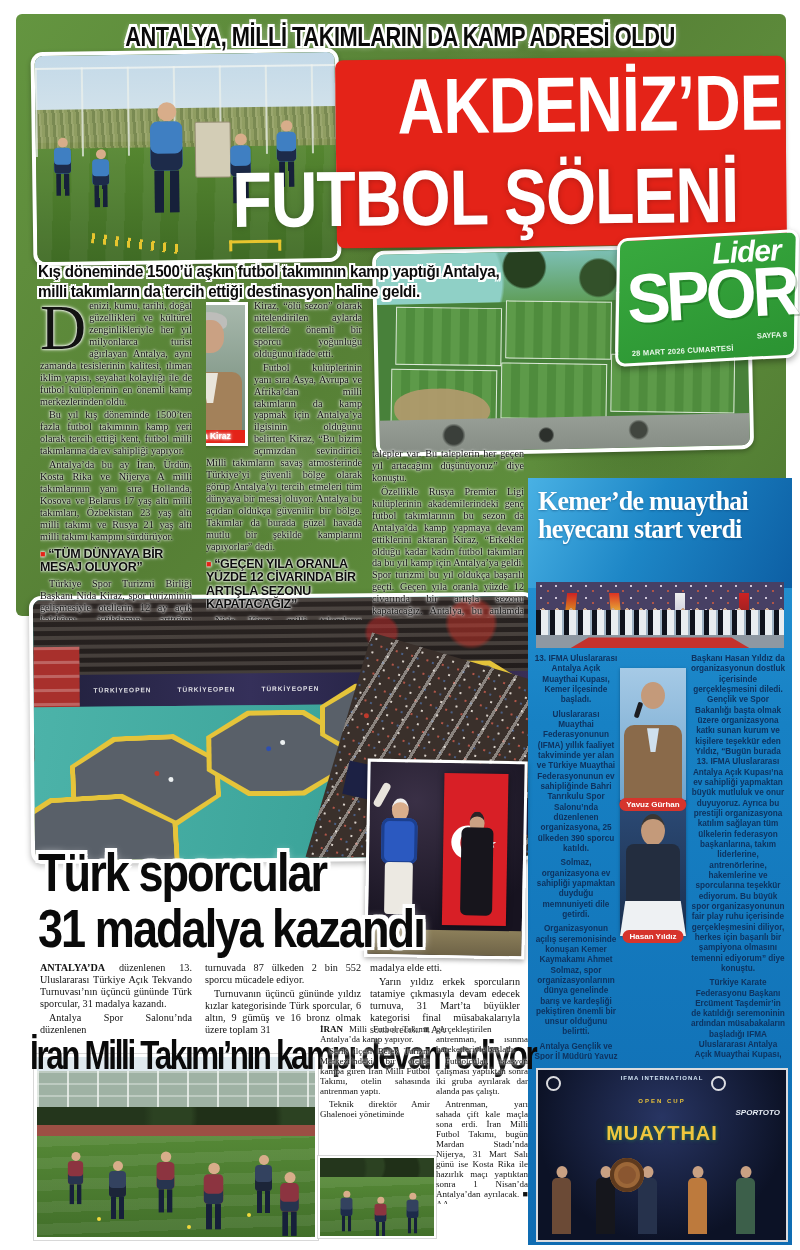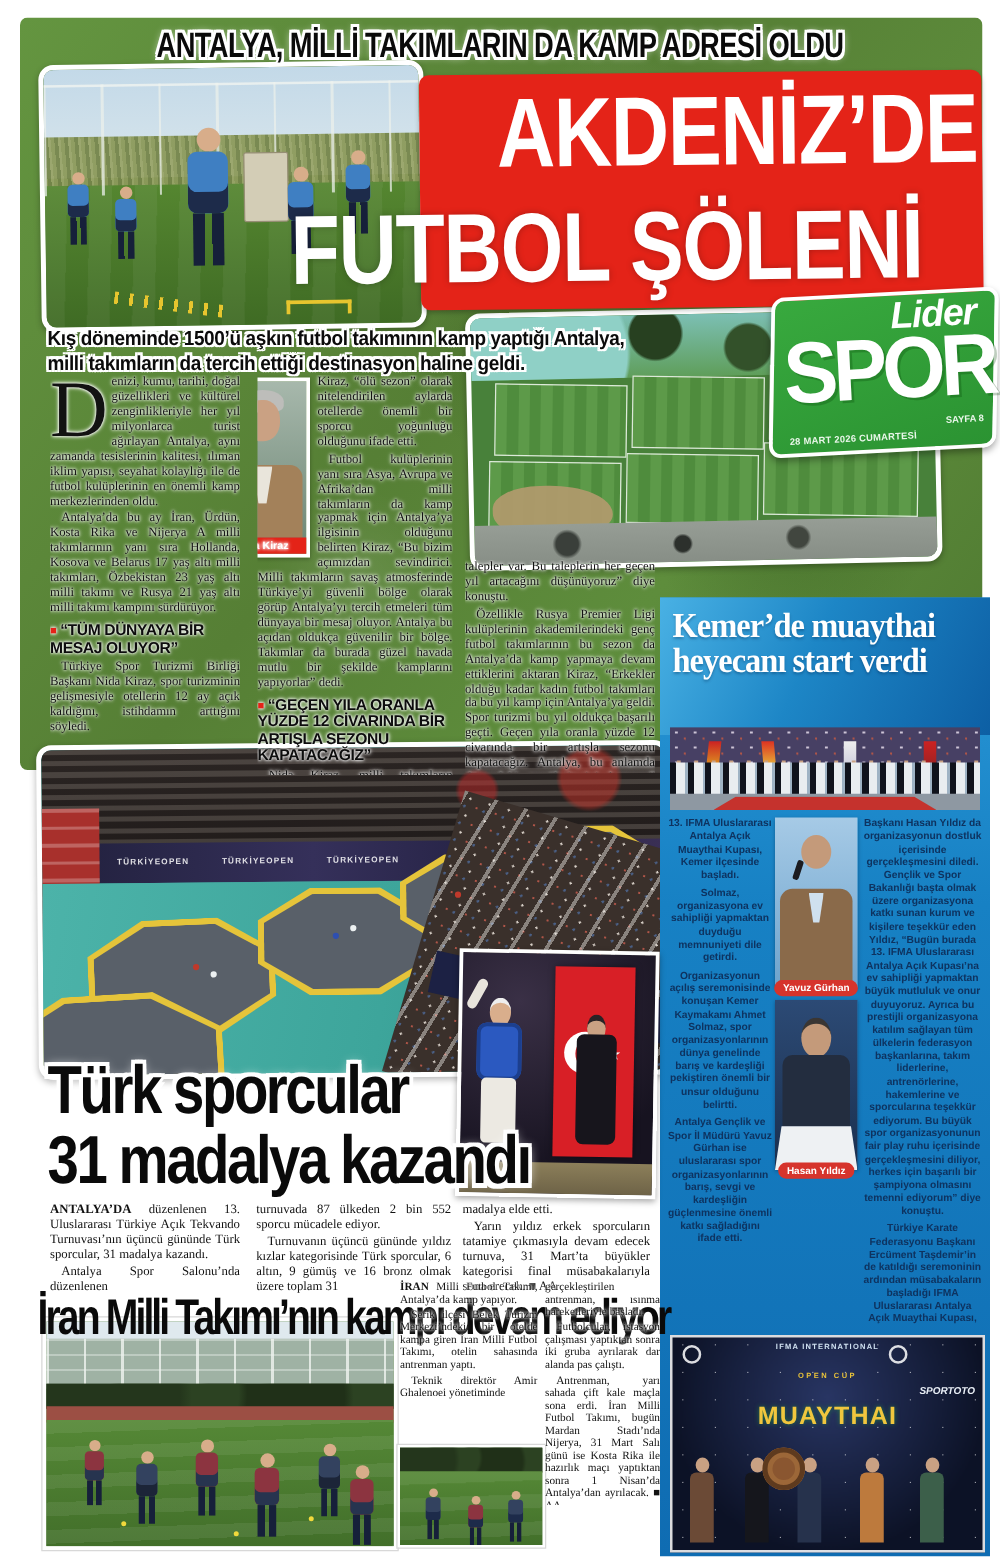--- a/index.html
+++ b/index.html
@@ -325,20 +325,21 @@
     </div>
   </div>
 
   <div class="abs intro">
     <div>Kış döneminde 1500’ü aşkın futbol takımının kamp yaptığı Antalya,</div>
     <div>milli takımların da tercih ettiği destinasyon haline geldi.</div>
   </div>
 
   <div class="abs serif col c1">
     <p class="noind"><span class="dropcap">D</span><span>enizi, kumu, tarihi, doğal güzellikleri ve kültürel zenginlikleriyle her yıl milyonlarca turist ağırlayan Antalya, aynı zamanda tesislerinin kalitesi, ılıman iklim yapısı, seyahat kolaylığı ile de futbol kulüplerinin en önemli kamp merkezlerinden oldu.</span></p>
+    <p>Bu yıl kış döneminde 1500’ten fazla futbol takımının kamp yeri olarak tercih ettiği kent, futbol milli takımlarına da ev sahipliği yapıyor.</p>
     <p>Antalya’da bu ay İran, Ürdün, Kosta Rika ve Nijerya A milli takımlarının yanı sıra Hollanda, Kosova ve Belarus 17 yaş altı milli takımları, Özbekistan 23 yaş altı milli takımı ve Rusya 21 yaş altı milli takımı kampını sürdürüyor.</p>
     <h4 class="subhead"><span>“TÜM DÜNYAYA BİR MESAJ OLUYOR”</span></h4>
     <p>Türkiye Spor Turizmi Birliği Başkanı Nida Kiraz, spor turizminin gelişmesiyle otellerin 12 ay açık kaldığını, istihdamın arttığını söyledi.</p>
   </div>
 
   <div class="abs serif col c2">
     <div class="nida">
       <div class="nida-hair"></div>
       <div class="nida-face"></div>
       <div class="nida-body"></div>
@@ -507,27 +508,28 @@
       <div class="cer-flag" style="left:56%;background:linear-gradient(#eee,#ccd)"></div>
       <div class="cer-flag" style="left:82%;background:linear-gradient(#c22,#922)"></div>
       <div class="cer-heads"></div>
       <div class="cer-row"></div>
       <div class="cer-floor"></div>
       <div class="cer-carpet"></div>
     </div>
 
     <div class="pcol pl-col">
       <p>13. IFMA Uluslararası Antalya Açık Muaythai Kupası, Kemer ilçesinde başladı.</p>
+      <p>Uluslararası Muaythai Federasyonunun (IFMA) yıllık faaliyet takviminde yer alan ve Türkiye Muaythai Federasyonunun ev sahipliğinde Bahri Tanrıkulu Spor Salonu’nda düzenlenen organizasyona, 25 ülkeden 390 sporcu katıldı.</p>
       <p>Solmaz, organizasyona ev sahipliği yapmaktan duyduğu memnuniyeti dile getirdi.</p>
       <p>Organizasyonun açılış seremonisinde konuşan Kemer Kaymakamı Ahmet Solmaz, spor organizasyonlarının dünya genelinde barış ve kardeşliği pekiştiren önemli bir unsur olduğunu belirtti.</p>
       <p>Antalya Gençlik ve Spor İl Müdürü Yavuz Gürhan ise uluslararası spor organizasyonlarının barış, sevgi ve kardeşliğin güçlenmesine önemli katkı sağladığını ifade etti.</p>
 
     </div>
 
-    <div class="pphoto pp1" style="top:176px">
+    <div class="pphoto pp1" style="top:190px">
       <div class="pp-img">
         <div class="pp-head"></div>
         <div class="pp-mic"></div>
         <div class="pp-body1"></div>
         <div class="pp-shirt"></div>
       </div>
       <div class="pp-cap">Yavuz Gürhan</div>
     </div>
 
     <div class="pphoto pp2" style="top:322px">

